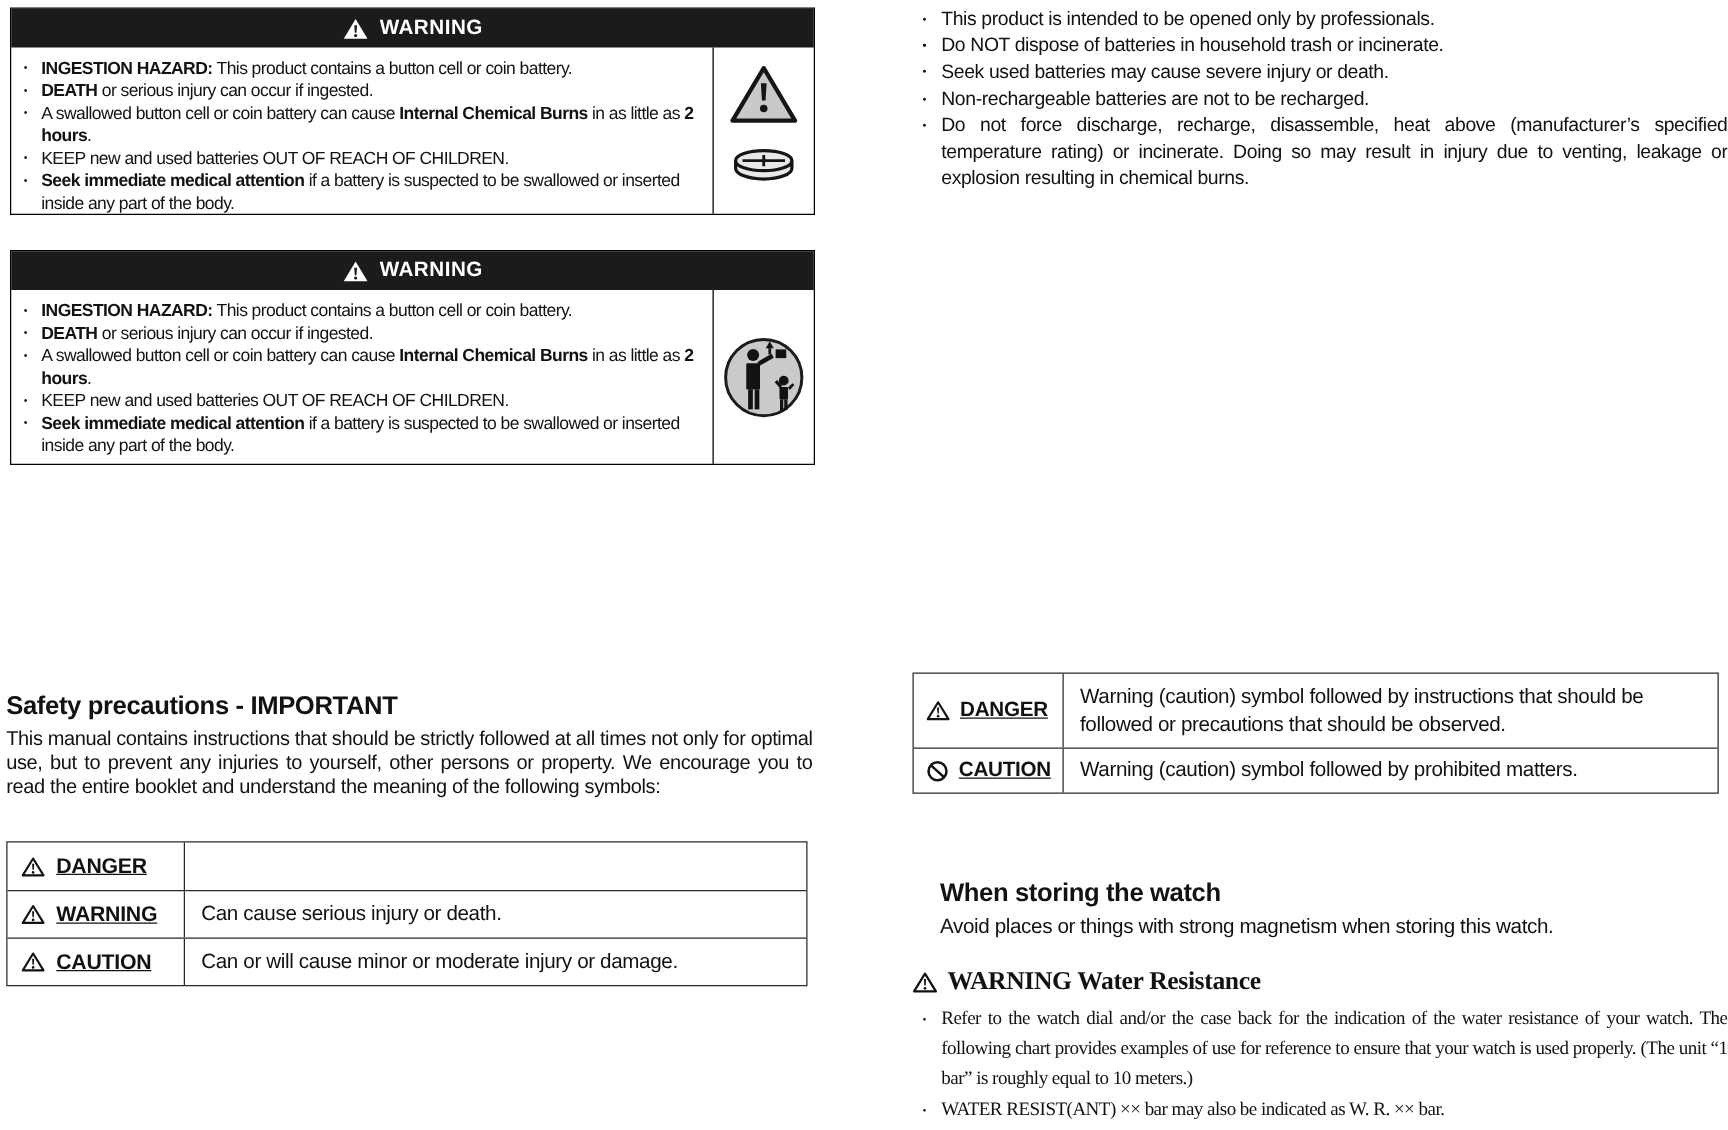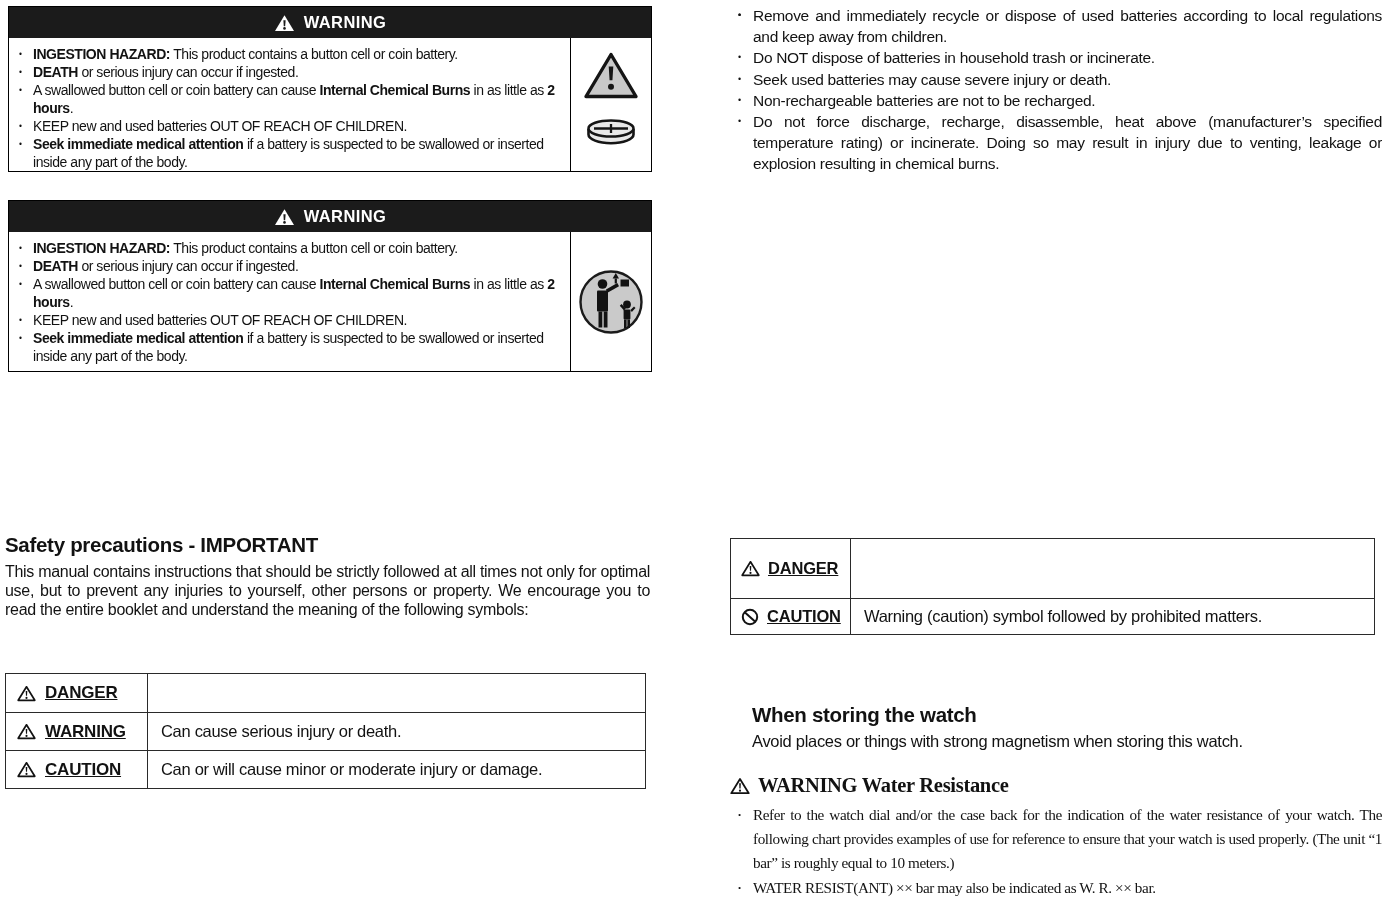--- a/index.html
+++ b/index.html
@@ -41,21 +41,21 @@
   #rtoplist { position:absolute; left:730px; top:5px; width:652px; list-style:none; }
   #rtoplist li {
     position:relative; padding-left:23px; text-align:justify;
     font-size:15.5px; line-height:21.2px; letter-spacing:-0.3px;
   }
   #rtoplist .mk { position:absolute; left:8px; top:0; font-size:9px; line-height:21.2px; }
 
   
   #safety { position:absolute; left:5px; top:533px; width:645px; }
   .h1 { font-size:20.5px; font-weight:bold; letter-spacing:-0.3px; }
-  #safety .h1 { margin-bottom:5px; }
+  #safety .h1 { margin-bottom:5px;margin-top:20px; }
   #safety p { font-size:16px; line-height:19px; letter-spacing:-0.3px; text-align:justify; }
 
   
   #hazard-table { position:absolute; left:5px; top:673px; width:641px; border:1.2px solid #2a2a2a; }
   #hazard-table .trow { display:flex; height:38px; }
   #hazard-table .trow + .trow { border-top:1.2px solid #2a2a2a; }
   .lab-cell {
     flex:0 0 142px; border-right:1.2px solid #2a2a2a;
     display:flex; align-items:center; gap:9px; padding-left:11px;
   }
@@ -186,22 +186,22 @@
     </div>
     <div class="wbox-icons">
       <svg class="icon" width="66" height="66">
           <use href="#children"></use>
         </svg>
     </div>
   </div>
 </div>
 
 <ul id="rtoplist">
+  <li><span class="mk">•</span><span>This product is intended to be opened only by professionals.</span></li>
   <li><span class="mk">•</span></li>
-  <li><span class="mk">•</span><span>Remove and immediately recycle or dispose of used batteries according to local regulations and keep away from children.</span></li>
   <li><span class="mk">•</span><span>Do NOT dispose of batteries in household trash or incinerate.</span></li>
   <li><span class="mk">•</span><span>Seek used batteries may cause severe injury or death.</span></li>
   <li><span class="mk">•</span><span>Non-rechargeable batteries are not to be recharged.</span></li>
   <li><span class="mk">•</span><span>Do not force discharge, recharge, disassemble, heat above (manufacturer’s specified temperature rating) or incinerate. Doing so may result in injury due to venting, leakage or explosion resulting in chemical burns.</span></li>
 </ul>
 
 <div id="safety">
   <div class="h1">Safety precautions - IMPORTANT</div>
   <p>This manual contains instructions that should be strictly followed at all times not only for optimal use, but to prevent any injuries to yourself, other persons or property. We encourage you to read the entire booklet and understand the meaning of the following symbols:</p>
 </div>
@@ -237,20 +237,21 @@
 
 <div id="instructions">
   <div id="cat-table">
     <div class="trow row-tall">
       <div class="lab-cell">
         <svg class="icon" width="19" height="17">
             <use href="#tri-small"></use>
           </svg>
         <span>DANGER</span>
       </div>
+      <div class="desc-cell">Warning (caution) symbol followed by instructions that should be followed or precautions that should be observed.</div>
     </div>
     <div class="trow row-short">
       <div class="lab-cell">
         <svg class="icon" width="18" height="18">
             <use href="#prohibit"></use>
           </svg>
         <span>CAUTION</span>
       </div>
       <div class="desc-cell">Warning (caution) symbol followed by prohibited matters.</div>
     </div>

